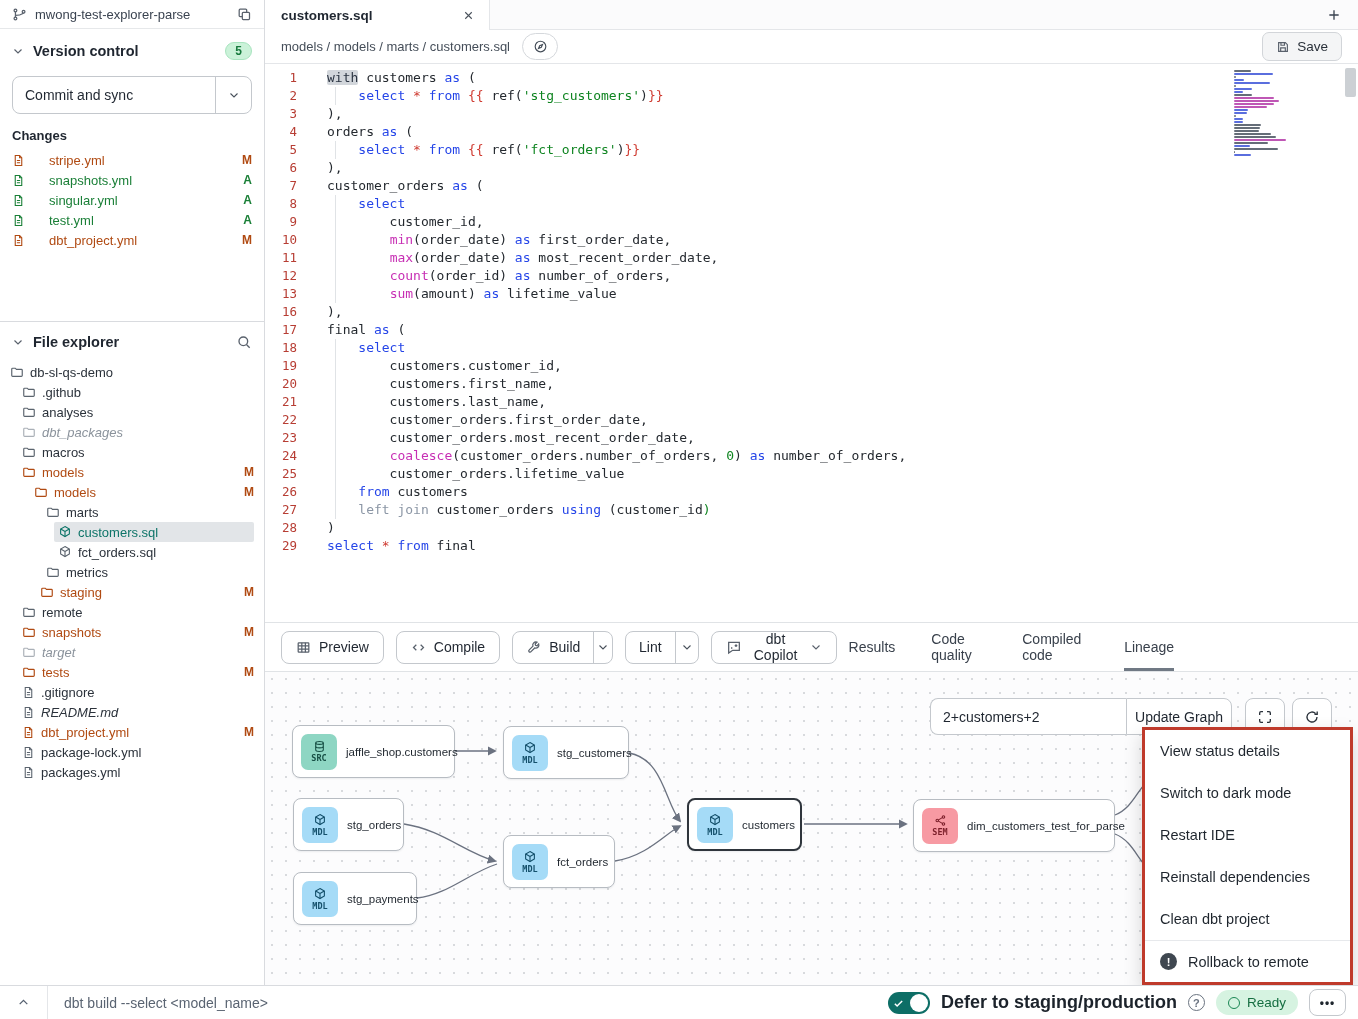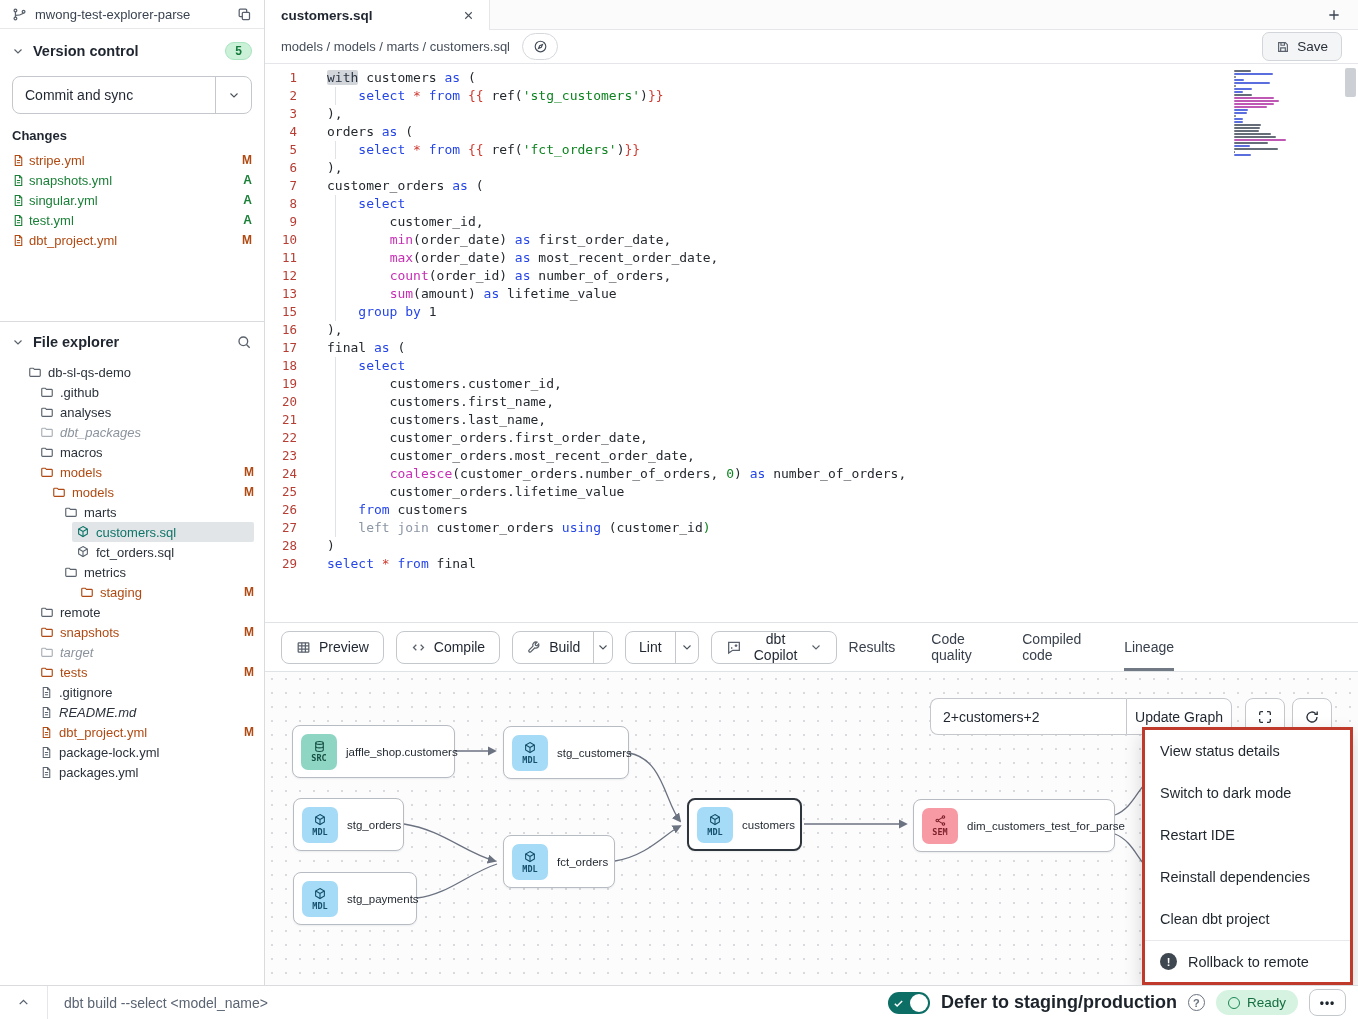--- a/index.html
+++ b/index.html
@@ -14,27 +14,27 @@
   .project-row .spacer { flex:1; }
   .icn { display:inline-flex; align-items:center; justify-content:center; color:#59616c; }
   .icn svg { display:block; }
   .vc { height:292px; flex:none; padding:0 12px; }
   .sec-header { display:flex; align-items:center; gap:9px; padding:13px 0 10px; font-weight:bold; font-size:14.5px; color:#1f2630; }
   .count-badge { margin-left:auto; background:#cbf2d9; border:1px solid #a8e4bf; color:#177a3d; border-radius:11px; padding:1px 9px; font-size:12px; font-weight:bold; }
   .commit-btn { display:flex; height:38px; border:1px solid #c4c8cd; border-radius:8px; background:#fff; overflow:hidden; margin-top:6px; cursor:pointer;gap:42px; }
   .commit-main { flex:1; display:flex; align-items:center; padding:0 12px; font-size:14px; color:#1f2630; }
   .commit-caret { width:36px; border-left:1px solid #c4c8cd; display:flex; align-items:center; justify-content:center; color:#4a525c; }
   .changes-label { font-weight:bold; font-size:13px; margin:14px 0 7px; color:#1f2630; }
-  .change-row { height:20px; display:flex; align-items:center; gap:4px; font-size:13px; }
+  .change-row { height:20px; display:flex; align-items:center; gap:24px; font-size:13px; }
   .change-row .st { margin-left:auto; font-weight:bold; font-size:12px; }
   .c-mod, .c-mod .icn { color:#b04a12; }
   .c-add, .c-add .icn { color:#1a7f37; }
   .explorer { flex:1; border-top:1px solid #d9dbdf; padding-top:2px; overflow:hidden; }
   .explorer .sec-header { padding:10px 12px 12px; }
-  .tree-row { height:20px; display:flex; align-items:center; font-size:13px; color:#2b323b; padding-right:10px;margin-left:18px; }
+  .tree-row { height:20px; display:flex; align-items:center; font-size:13px; color:#2b323b; padding-right:10px; }
   .tree-row .icn { color:#5b646e; }
   .tree-wrap { display:flex; align-items:center; gap:6px; height:100%; flex:1; min-width:0; padding:0 4px; border-radius:2px; }
   .tree-row .badge { margin-left:auto; font-weight:bold; font-size:12px; color:#b04a12; }
   .t-mod, .t-mod .icn { color:#b04a12; }
   .t-dis { color:#8b939c; font-style:italic; }
   .t-dis .icn { color:#aab0b7; }
   .t-sel .tree-wrap { background:#e2e5e8; color:#0d7468; }
   .t-sel .icn { color:#0d7468; }
 
   
@@ -328,21 +328,21 @@
             <div class="tree-row " style="padding-left: 42px;">
               <span class="tree-wrap">
                 <span class="icn">
                   <svg width="14" height="14" viewBox="0 0 24 24" fill="none" stroke="currentColor" stroke-width="2">
                     <path d="M3 7a1.5 1.5 0 0 1 1.5-1.5H9l2 2h8.5A1.5 1.5 0 0 1 21 9v9a1.5 1.5 0 0 1-1.5 1.5h-15A1.5 1.5 0 0 1 3 18z"></path>
                   </svg>
                 </span>
                 <span>metrics</span>
               </span>
             </div>
-            <div class="tree-row t-mod" style="padding-left: 58px;">
+            <div class="tree-row t-mod" style="padding-left: 36px;">
               <span class="tree-wrap">
                 <span class="icn">
                   <svg width="14" height="14" viewBox="0 0 24 24" fill="none" stroke="currentColor" stroke-width="2">
                     <path d="M3 7a1.5 1.5 0 0 1 1.5-1.5H9l2 2h8.5A1.5 1.5 0 0 1 21 9v9a1.5 1.5 0 0 1-1.5 1.5h-15A1.5 1.5 0 0 1 3 18z"></path>
                   </svg>
                 </span>
                 <span>staging</span>
               </span>
               <span class="badge">M</span>
             </div>
@@ -492,21 +492,20 @@
             <div class="codeline"><span class="gutter">4</span><span class="lcontent"><span class="tok-txt">orders </span><span class="tok-kw">as</span><span class="tok-txt"> (</span></span></div>
             <div class="codeline"><span class="gutter">5</span><span class="lcontent guide"><span class="tok-txt">    </span><span class="tok-kw">select</span><span class="tok-txt"> </span><span class="tok-red">*</span><span class="tok-txt"> </span><span class="tok-kw">from</span><span class="tok-txt"> </span><span class="tok-red">{{</span><span class="tok-txt"> ref(</span><span class="tok-str">'fct_orders'</span><span class="tok-txt">)</span><span class="tok-red">}}</span></span></div>
             <div class="codeline"><span class="gutter">6</span><span class="lcontent"><span class="tok-txt">),</span></span></div>
             <div class="codeline"><span class="gutter">7</span><span class="lcontent"><span class="tok-txt">customer_orders </span><span class="tok-kw">as</span><span class="tok-txt"> (</span></span></div>
             <div class="codeline"><span class="gutter">8</span><span class="lcontent guide"><span class="tok-txt">    </span><span class="tok-kw">select</span></span></div>
             <div class="codeline"><span class="gutter">9</span><span class="lcontent guide"><span class="tok-txt">        customer_id,</span></span></div>
             <div class="codeline"><span class="gutter">10</span><span class="lcontent guide"><span class="tok-txt">        </span><span class="tok-fn">min</span><span class="tok-txt">(order_date) </span><span class="tok-kw">as</span><span class="tok-txt"> first_order_date,</span></span></div>
             <div class="codeline"><span class="gutter">11</span><span class="lcontent guide"><span class="tok-txt">        </span><span class="tok-fn">max</span><span class="tok-txt">(order_date) </span><span class="tok-kw">as</span><span class="tok-txt"> most_recent_order_date,</span></span></div>
             <div class="codeline"><span class="gutter">12</span><span class="lcontent guide"><span class="tok-txt">        </span><span class="tok-fn">count</span><span class="tok-txt">(order_id) </span><span class="tok-kw">as</span><span class="tok-txt"> number_of_orders,</span></span></div>
             <div class="codeline"><span class="gutter">13</span><span class="lcontent guide"><span class="tok-txt">        </span><span class="tok-fn">sum</span><span class="tok-txt">(amount) </span><span class="tok-kw">as</span><span class="tok-txt"> lifetime_value</span></span></div>
-            <div class="codeline"><span class="gutter">15</span><span class="lcontent guide"><span class="tok-txt">    </span><span class="tok-kw">group by</span><span class="tok-txt"> 1</span></span></div>
             <div class="codeline"><span class="gutter">16</span><span class="lcontent"><span class="tok-txt">),</span></span></div>
             <div class="codeline"><span class="gutter">17</span><span class="lcontent"><span class="tok-txt">final </span><span class="tok-kw">as</span><span class="tok-txt"> (</span></span></div>
             <div class="codeline"><span class="gutter">18</span><span class="lcontent guide"><span class="tok-txt">    </span><span class="tok-kw">select</span></span></div>
             <div class="codeline"><span class="gutter">19</span><span class="lcontent guide"><span class="tok-txt">        customers.customer_id,</span></span></div>
             <div class="codeline"><span class="gutter">20</span><span class="lcontent guide"><span class="tok-txt">        customers.first_name,</span></span></div>
             <div class="codeline"><span class="gutter">21</span><span class="lcontent guide"><span class="tok-txt">        customers.last_name,</span></span></div>
             <div class="codeline"><span class="gutter">22</span><span class="lcontent guide"><span class="tok-txt">        customer_orders.first_order_date,</span></span></div>
             <div class="codeline"><span class="gutter">23</span><span class="lcontent guide"><span class="tok-txt">        customer_orders.most_recent_order_date,</span></span></div>
             <div class="codeline"><span class="gutter">24</span><span class="lcontent guide"><span class="tok-txt">        </span><span class="tok-fn">coalesce</span><span class="tok-txt">(customer_orders.number_of_orders, </span><span class="tok-num">0</span><span class="tok-txt">) </span><span class="tok-kw">as</span><span class="tok-txt"> number_of_orders,</span></span></div>
             <div class="codeline"><span class="gutter">25</span><span class="lcontent guide"><span class="tok-txt">        customer_orders.lifetime_value</span></span></div>

